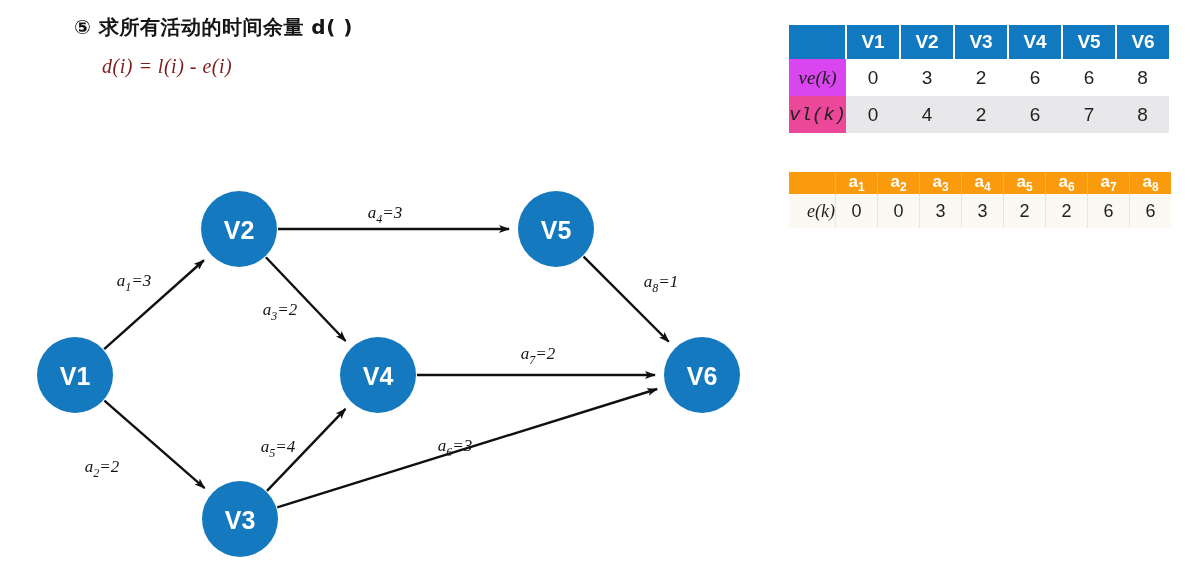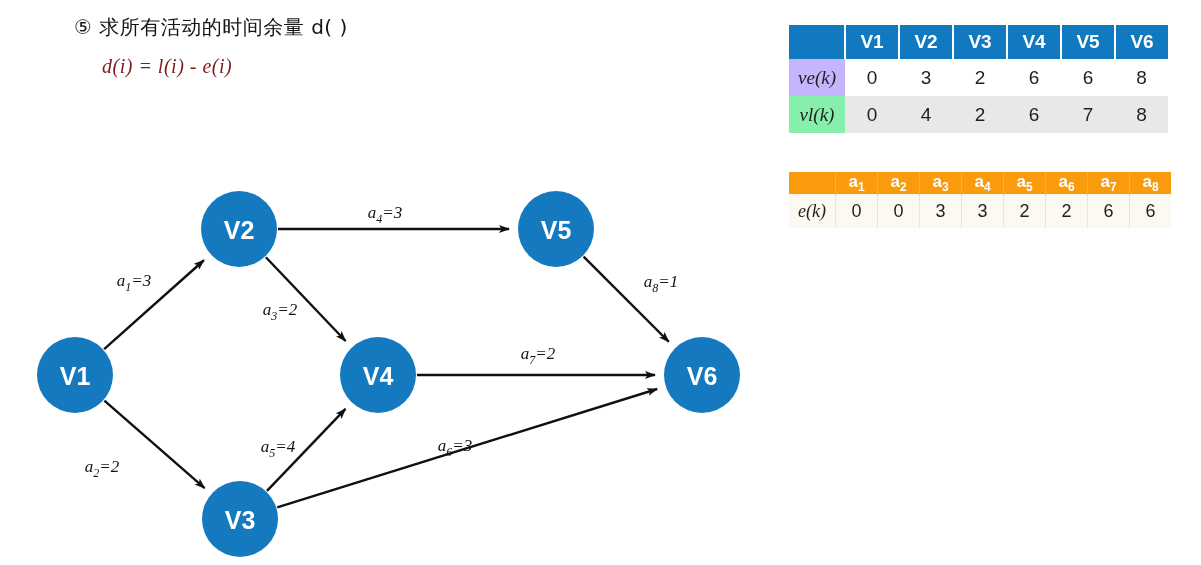--- a/index.html
+++ b/index.html
@@ -19,21 +19,21 @@
   
   #heading-block {
     position: absolute;
     left: 74px;
     top: 14px;
     width: 430px;
   }
   #heading-title {
     font-family: "DejaVu Sans", sans-serif;
     font-size: 20px;
-    font-weight: 400;
+    font-weight: 700;
     color: #151515;
     letter-spacing: 0.5px;
     white-space: nowrap;
   }
   #heading-formula {
     margin-top: 14px;
     margin-left: 28px;
     font-family: "Liberation Serif", serif;
     font-style: italic;
     font-size: 20px;
@@ -109,22 +109,22 @@
   #table-ve-vl .rowhead {
     width: 56px;
     font-family: "Liberation Serif", serif;
     font-style: italic;
     font-size: 19px;
     font-weight: 400;
     text-align: center;
   }
   #table-ve-vl tr.row-ve td { background: #ffffff; }
   #table-ve-vl tr.row-vl td { background: #e8e8ea; }
-  #table-ve-vl tr.row-ve td.rowhead { background: #c4b5fd; }
-  #table-ve-vl tr.row-vl td.rowhead { background: #86efac; }
+  #table-ve-vl tr.row-ve td.rowhead { background: #d946ef; }
+  #table-ve-vl tr.row-vl td.rowhead { background: #ec4899; font-family: Liberation Mono, monospace; }
 
   #table-elk {
     position: absolute;
     left: 789px;
     top: 172px;
     border-collapse: collapse;
     table-layout: fixed;
     background: #fbf9f1;
   }
   #table-elk th, #table-elk td {
@@ -149,21 +149,21 @@
     border-right: 1px solid #fcae3c;
   }
   #table-elk thead th:last-child { border-right: none; }
   #table-elk thead th.corner { background: #f99b0c; }
   #table-elk .rowhead {
     width: 46px;
     font-family: "Liberation Serif", serif;
     font-style: italic;
     font-size: 18px;
     font-weight: 400;
-    text-align: center;
+    text-align: right;
     border-right: 1px dotted #d8d2c2;
     margin-top: 44px;
   }
   #table-elk tbody tr { border-bottom: 1px dotted #e2dccc; }
   #table-elk tbody tr:last-child { border-bottom: none; }
   .hdr-sub { font-size: 12px; vertical-align: sub; }
 </style>
 </head>
 <body>
 

